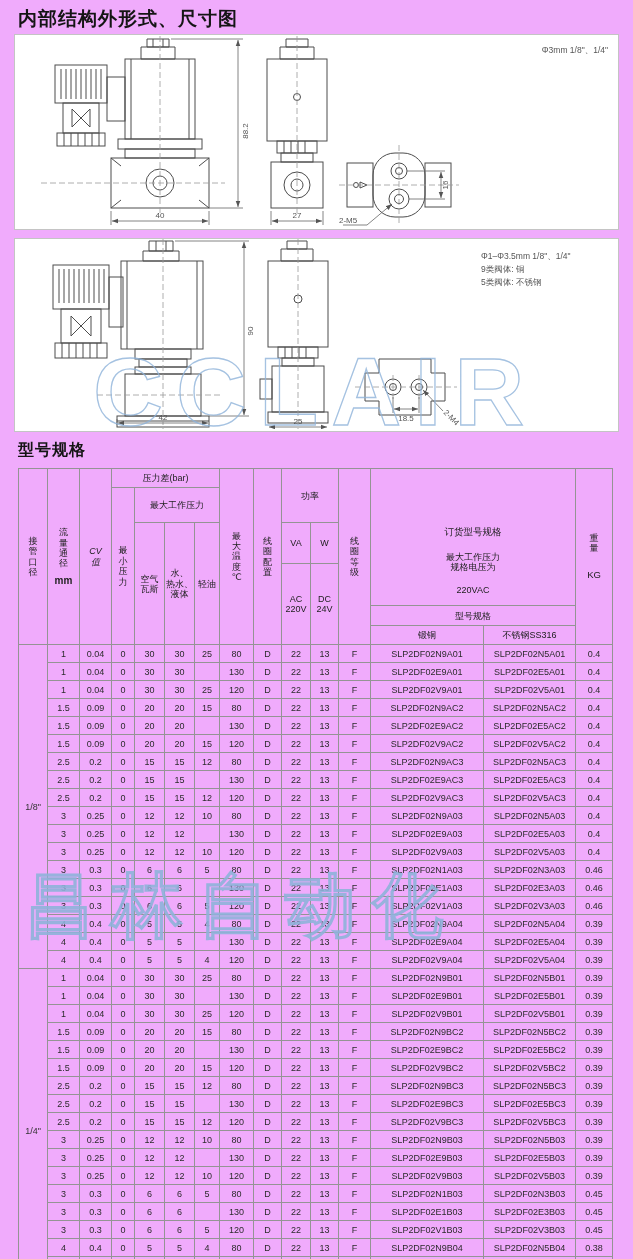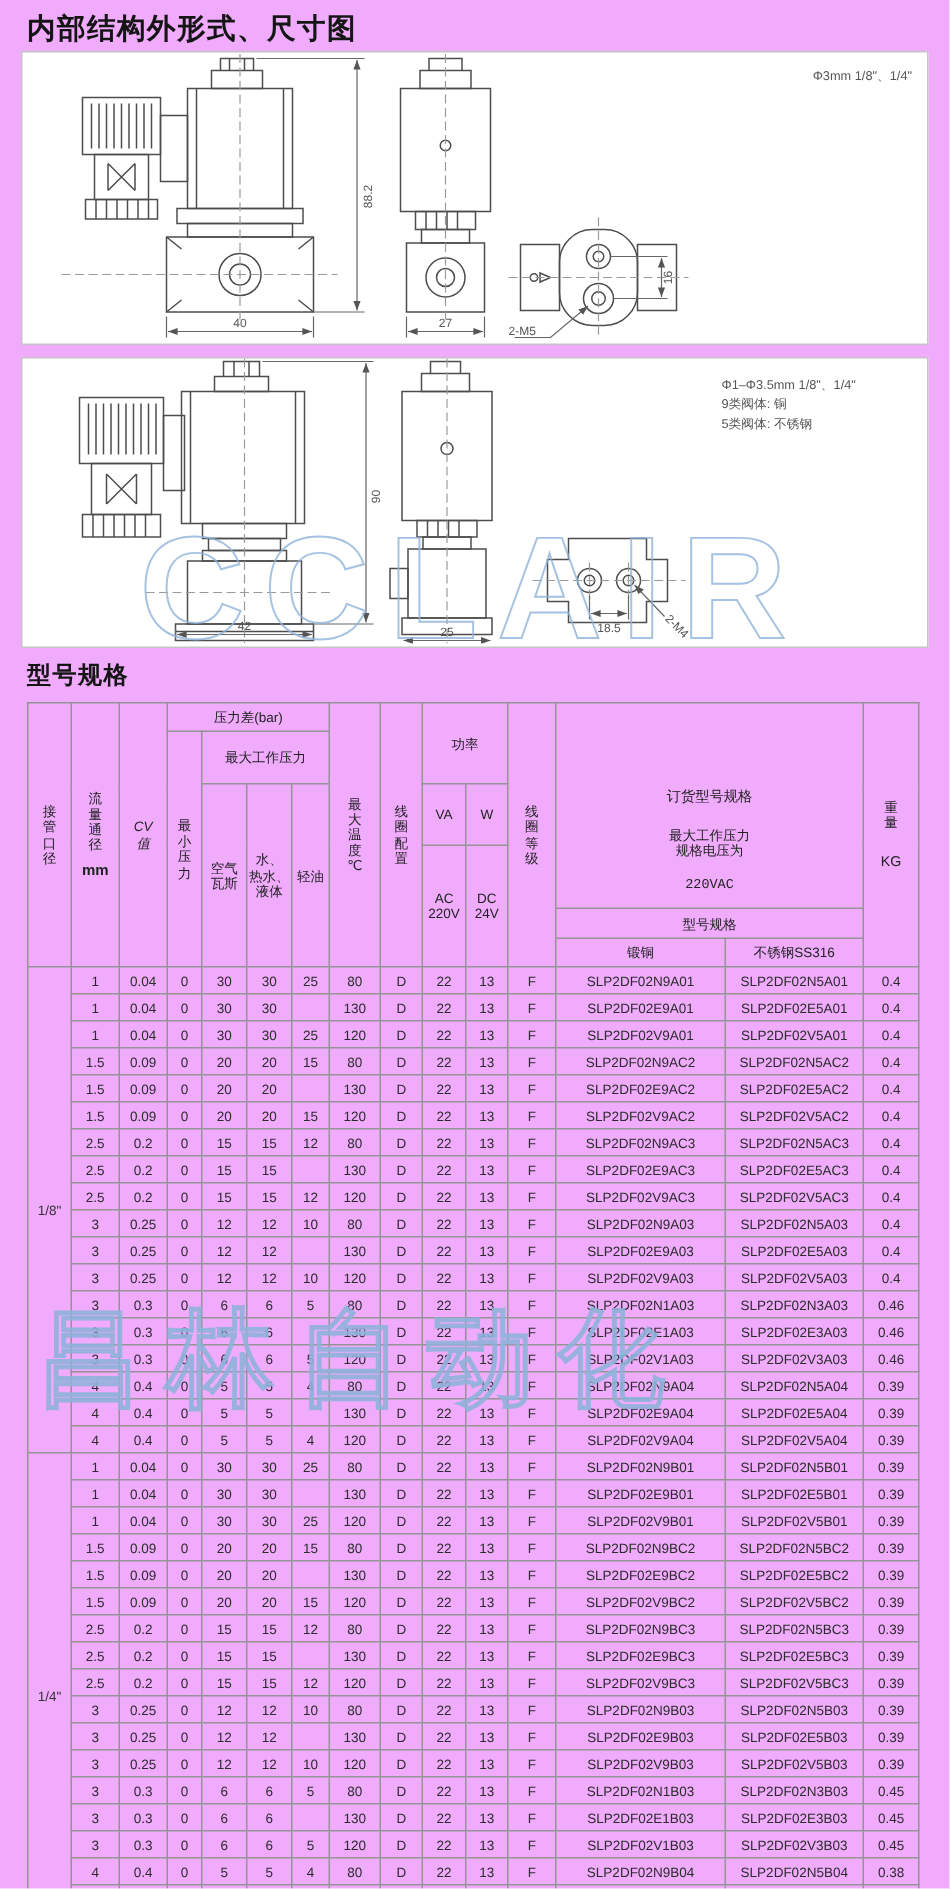--- a/index.html
+++ b/index.html
@@ -23,21 +23,21 @@
   
   #spec-table{position:absolute;left:18px;top:468px;border-collapse:collapse;table-layout:fixed;
               width:594px;border:1px solid #6e6e6e;}
   #spec-table td{border:1px solid #949494;text-align:center;vertical-align:middle;
                  font-size:9px;padding:0;line-height:1.15;overflow:hidden;}
   #spec-table thead td{white-space:pre-line;color:#222;}
   #spec-table tbody td{height:17px;}
   .vcell{line-height:1.35;font-size:9.5px;}
   .order-cell{font-size:9px;line-height:1.5;}
   .order-title{font-size:9.5px;margin-bottom:3px;margin-top:48px;}
-  .order-voltage{margin-top:2px;font-family:Liberation Mono, monospace;}
+  .order-voltage{margin-top:2px;}
   .mm-label{font-weight:bold;font-size:10px;display:block;margin-top:6px;}
   .kg-label{display:block;margin-top:16px;font-size:9.5px;}
   .cv-cell{font-size:10px;line-height:2.2;font-style:italic;}
   .group-cell{font-size:8.5px;color:#333;}
   svg text{font-family:"Liberation Sans","DejaVu Sans",sans-serif;font-size:8px;fill:#555;stroke:none;}
 </style>
 </head>
 <body>
 
 <div id="page">

